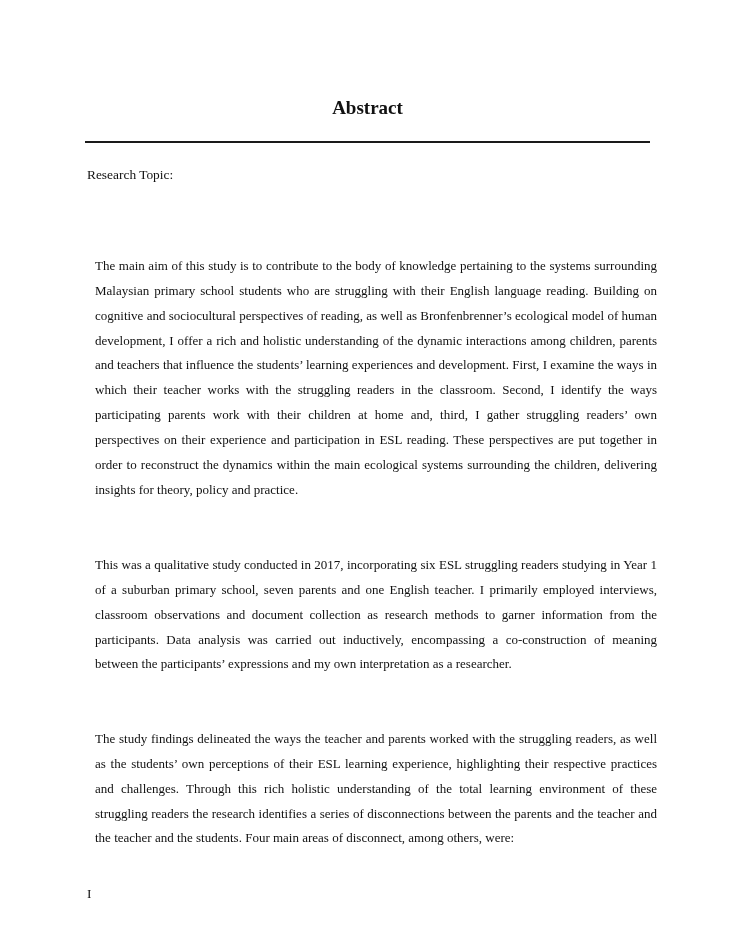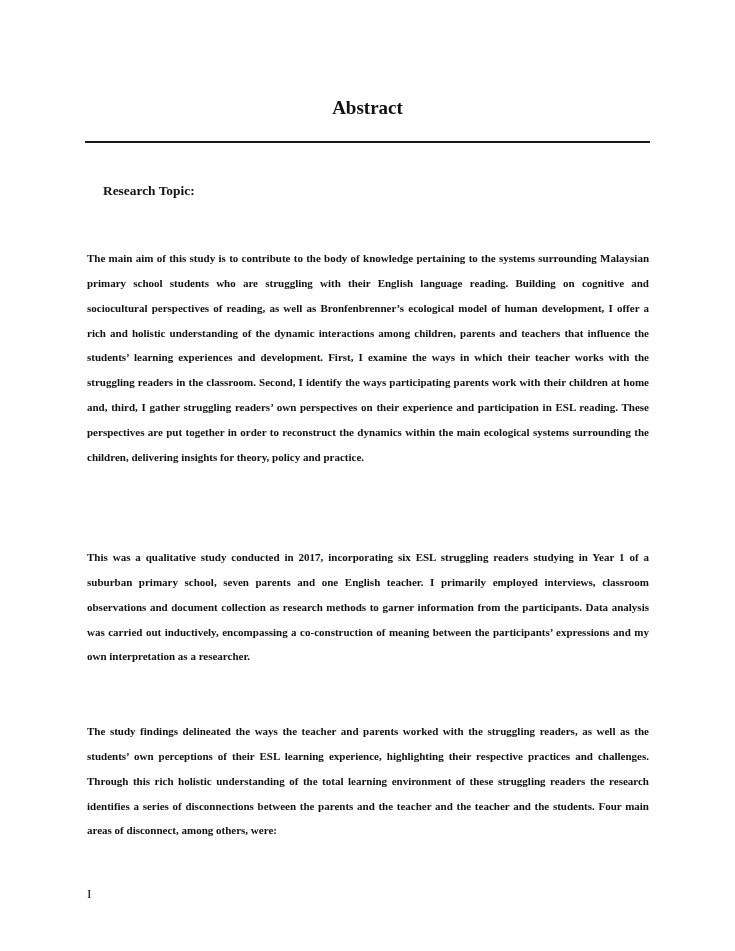--- a/index.html
+++ b/index.html
@@ -37,43 +37,42 @@
       left: 85px;
       width: 565px;
       top: 131px;
       height: 0;
       border-top: 2px solid #1a1a1a;
     }
     .topic-label {
       position: absolute;
       left: 87px;
       top: 156px;
-      font-weight: bold;
+      font-weight: normal;
       font-size: 13.4px;
       line-height: 18px;
-      margin: 16px;
+      margin: 0;
     }
     .topic-text {
       position: absolute;
       left: 129px;
       top: 177px;
       width: 520px;
       font-size: 13.4px;
       line-height: 19.5px;
       margin: 0;
     }
     .para {
       position: absolute;
       left: 87px;
       width: 562px;
-      font-size: 11px;
+      font-size: 13px;
       line-height: 24.85px;
       text-align: justify;
-      margin: 0;
-      font-weight: bold;
+      margin: 8px;
     }
     .p1 { top: 236px; }
     .p2 { top: 535px; }
     .p3 { top: 709px; }
     .page-number {
       position: absolute;
       left: 87px;
       top: 874px;
       font-size: 13.4px;
       line-height: 20px;

